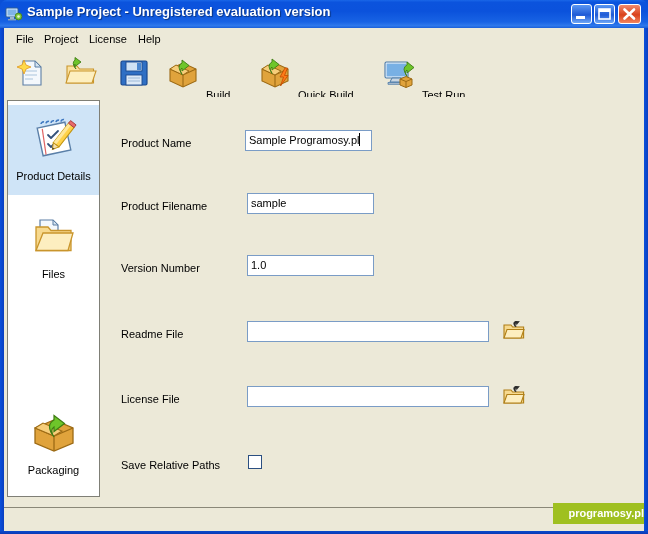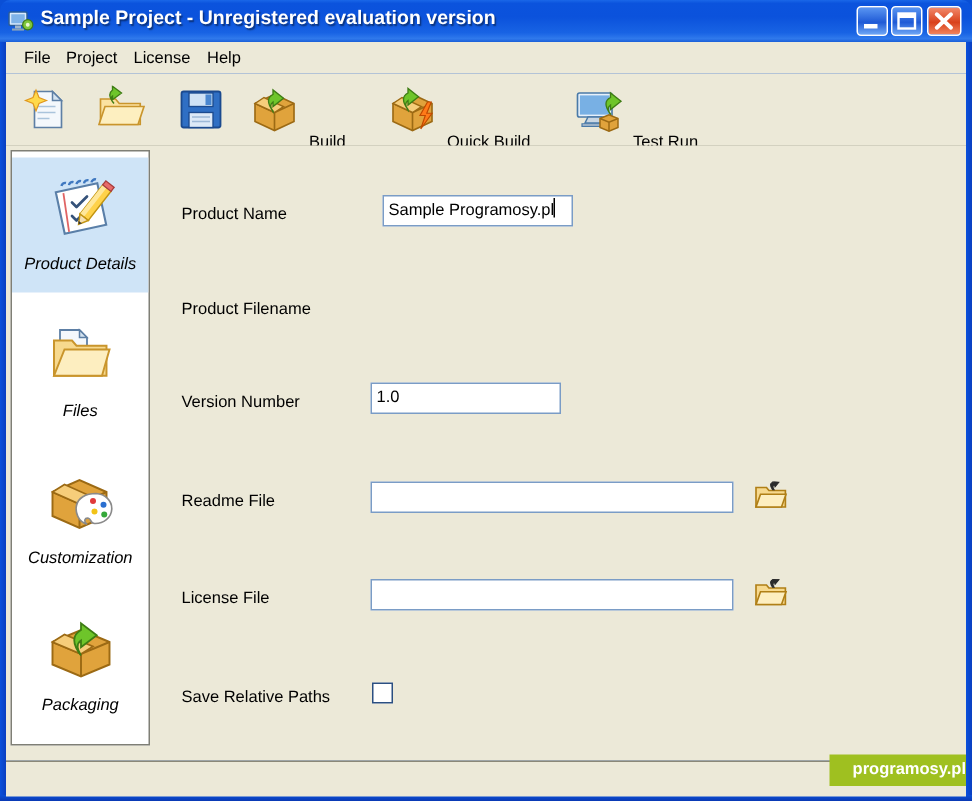--- a/index.html
+++ b/index.html
@@ -159,21 +159,20 @@
     cursor: default;
   }
   .side-item.selected { background: #cfe4f7; }
   .side-icon { width: 48px; height: 48px; margin-top: 10px; display: block; }
   .side-label {
     font-size: 11px;
     color: #000000;
     margin-top: 7px;
     text-align: center;
     white-space: nowrap;
-    font-style: italic;
   }
 
   
   #form {
     position: absolute;
     left: 100px; top: 0;
     width: 540px;
     height: 410px;
   }
   .field-row { position: absolute; left: 0; width: 540px; height: 30px; }
@@ -414,62 +413,49 @@
           <svg width="48" height="48" viewBox="0 0 48 48">
             <path d="M10 7 h13 l5 5 v16 h-18 z" fill="#f4f8fc" stroke="#5d7fa5" stroke-width="1.2"></path>
             <path d="M23 7 v5 h5 z" fill="#d4e3f0" stroke="#5d7fa5" stroke-width="1"></path>
             <path d="M6 14 h12 l3 3.5 h20 v20 h-35 z" fill="#f7d98e" stroke="#c9952c" stroke-width="1.3"></path>
             <path d="M13 20 h30 l-5 17.5 h-32 z" fill="#fdeec0" stroke="#c9952c" stroke-width="1.3"></path>
           </svg>
         </span>
         <span class="side-label">Files</span>
       </div>
 
-      <div class="side-item" style="top:200px">
-        <span class="side-icon">
-          <svg width="48" height="48" viewBox="0 0 48 48">
-            <path d="M5 17 L23 9 L41 17 L41 33 L23 41 L5 33 Z" fill="#e0a33c" stroke="#9c6a14" stroke-width="1.3"></path>
-            <path d="M5 17 L23 25 L41 17" fill="none" stroke="#9c6a14" stroke-width="1.3"></path>
-            <path d="M23 25 L23 41" fill="none" stroke="#9c6a14" stroke-width="1.3"></path>
-            <path d="M5 17 L13 12 L31 20 L23 25 Z" fill="#f6cd7a" stroke="#9c6a14" stroke-width="1.1"></path>
-            <path d="M34 18 a11 10 0 1 1 -1 20 c-3 0 -2 -3 -4 -3.5 c-2.5 -0.5 -3.5 2 -1 4 c-6 -2 -8 -8 -7 -12.5 c1 -5 6 -8 13 -8 Z" fill="#ffffff" stroke="#8a8a8a" stroke-width="1.1"></path>
-            <circle cx="32" cy="23" r="2" fill="#e03a3a"></circle>
-            <circle cx="39" cy="25.5" r="2" fill="#2a6fd0"></circle>
-            <circle cx="39.5" cy="32" r="2" fill="#35a83a"></circle>
-            <circle cx="33" cy="30" r="2" fill="#f2c318"></circle>
-          </svg>
-        </span>
-        <span class="side-label">Customization</span>
-      </div>
 
       <div class="side-item" style="top:298px">
         <span class="side-icon">
           <svg width="48" height="48" viewBox="0 0 48 48">
             <path d="M5 19 L24 11 L43 19 L43 34 L24 42 L5 34 Z" fill="#e0a33c" stroke="#9c6a14" stroke-width="1.3"></path>
             <path d="M5 19 L24 27 L43 19" fill="none" stroke="#9c6a14" stroke-width="1.3"></path>
             <path d="M24 27 L24 42" fill="none" stroke="#9c6a14" stroke-width="1.3"></path>
             <path d="M5 19 L13 14 L32 22 L24 27 Z" fill="#f6cd7a" stroke="#9c6a14" stroke-width="1.1"></path>
             <path d="M30 24 q-9 -12 0 -17 l0 -4.5 l10.5 8 l-10.5 8 l0 -4.5 q-4.5 3 0 10 z" fill="#6ec52a" stroke="#3e7d14" stroke-width="1.2" transform="translate(-6,4)"></path>
           </svg>
         </span>
         <span class="side-label">Packaging</span>
       </div>
     </div>
 
     <div id="form">
 
       <div class="field-row" style="top:33px">
         <span class="field-label">Product Name</span>
-        <div class="textbox" style="left:151px; width:127px;">
+        <div class="textbox" style="left:141px; width:127px;">
           <span>Sample Programosy.pl</span><span class="caret"></span>
         </div>
       </div>
 
       <div class="field-row" style="top:96px">
         <span class="field-label">Product Filename</span>
+        <div class="textbox" style="left:143px; width:127px;">
+          <span>sample</span>
+        </div>
       </div>
 
       <div class="field-row" style="top:158px">
         <span class="field-label">Version Number</span>
         <div class="textbox" style="left:143px; width:127px;">
           <span>1.0</span>
         </div>
       </div>
 
       <div class="field-row" style="top:224px">

